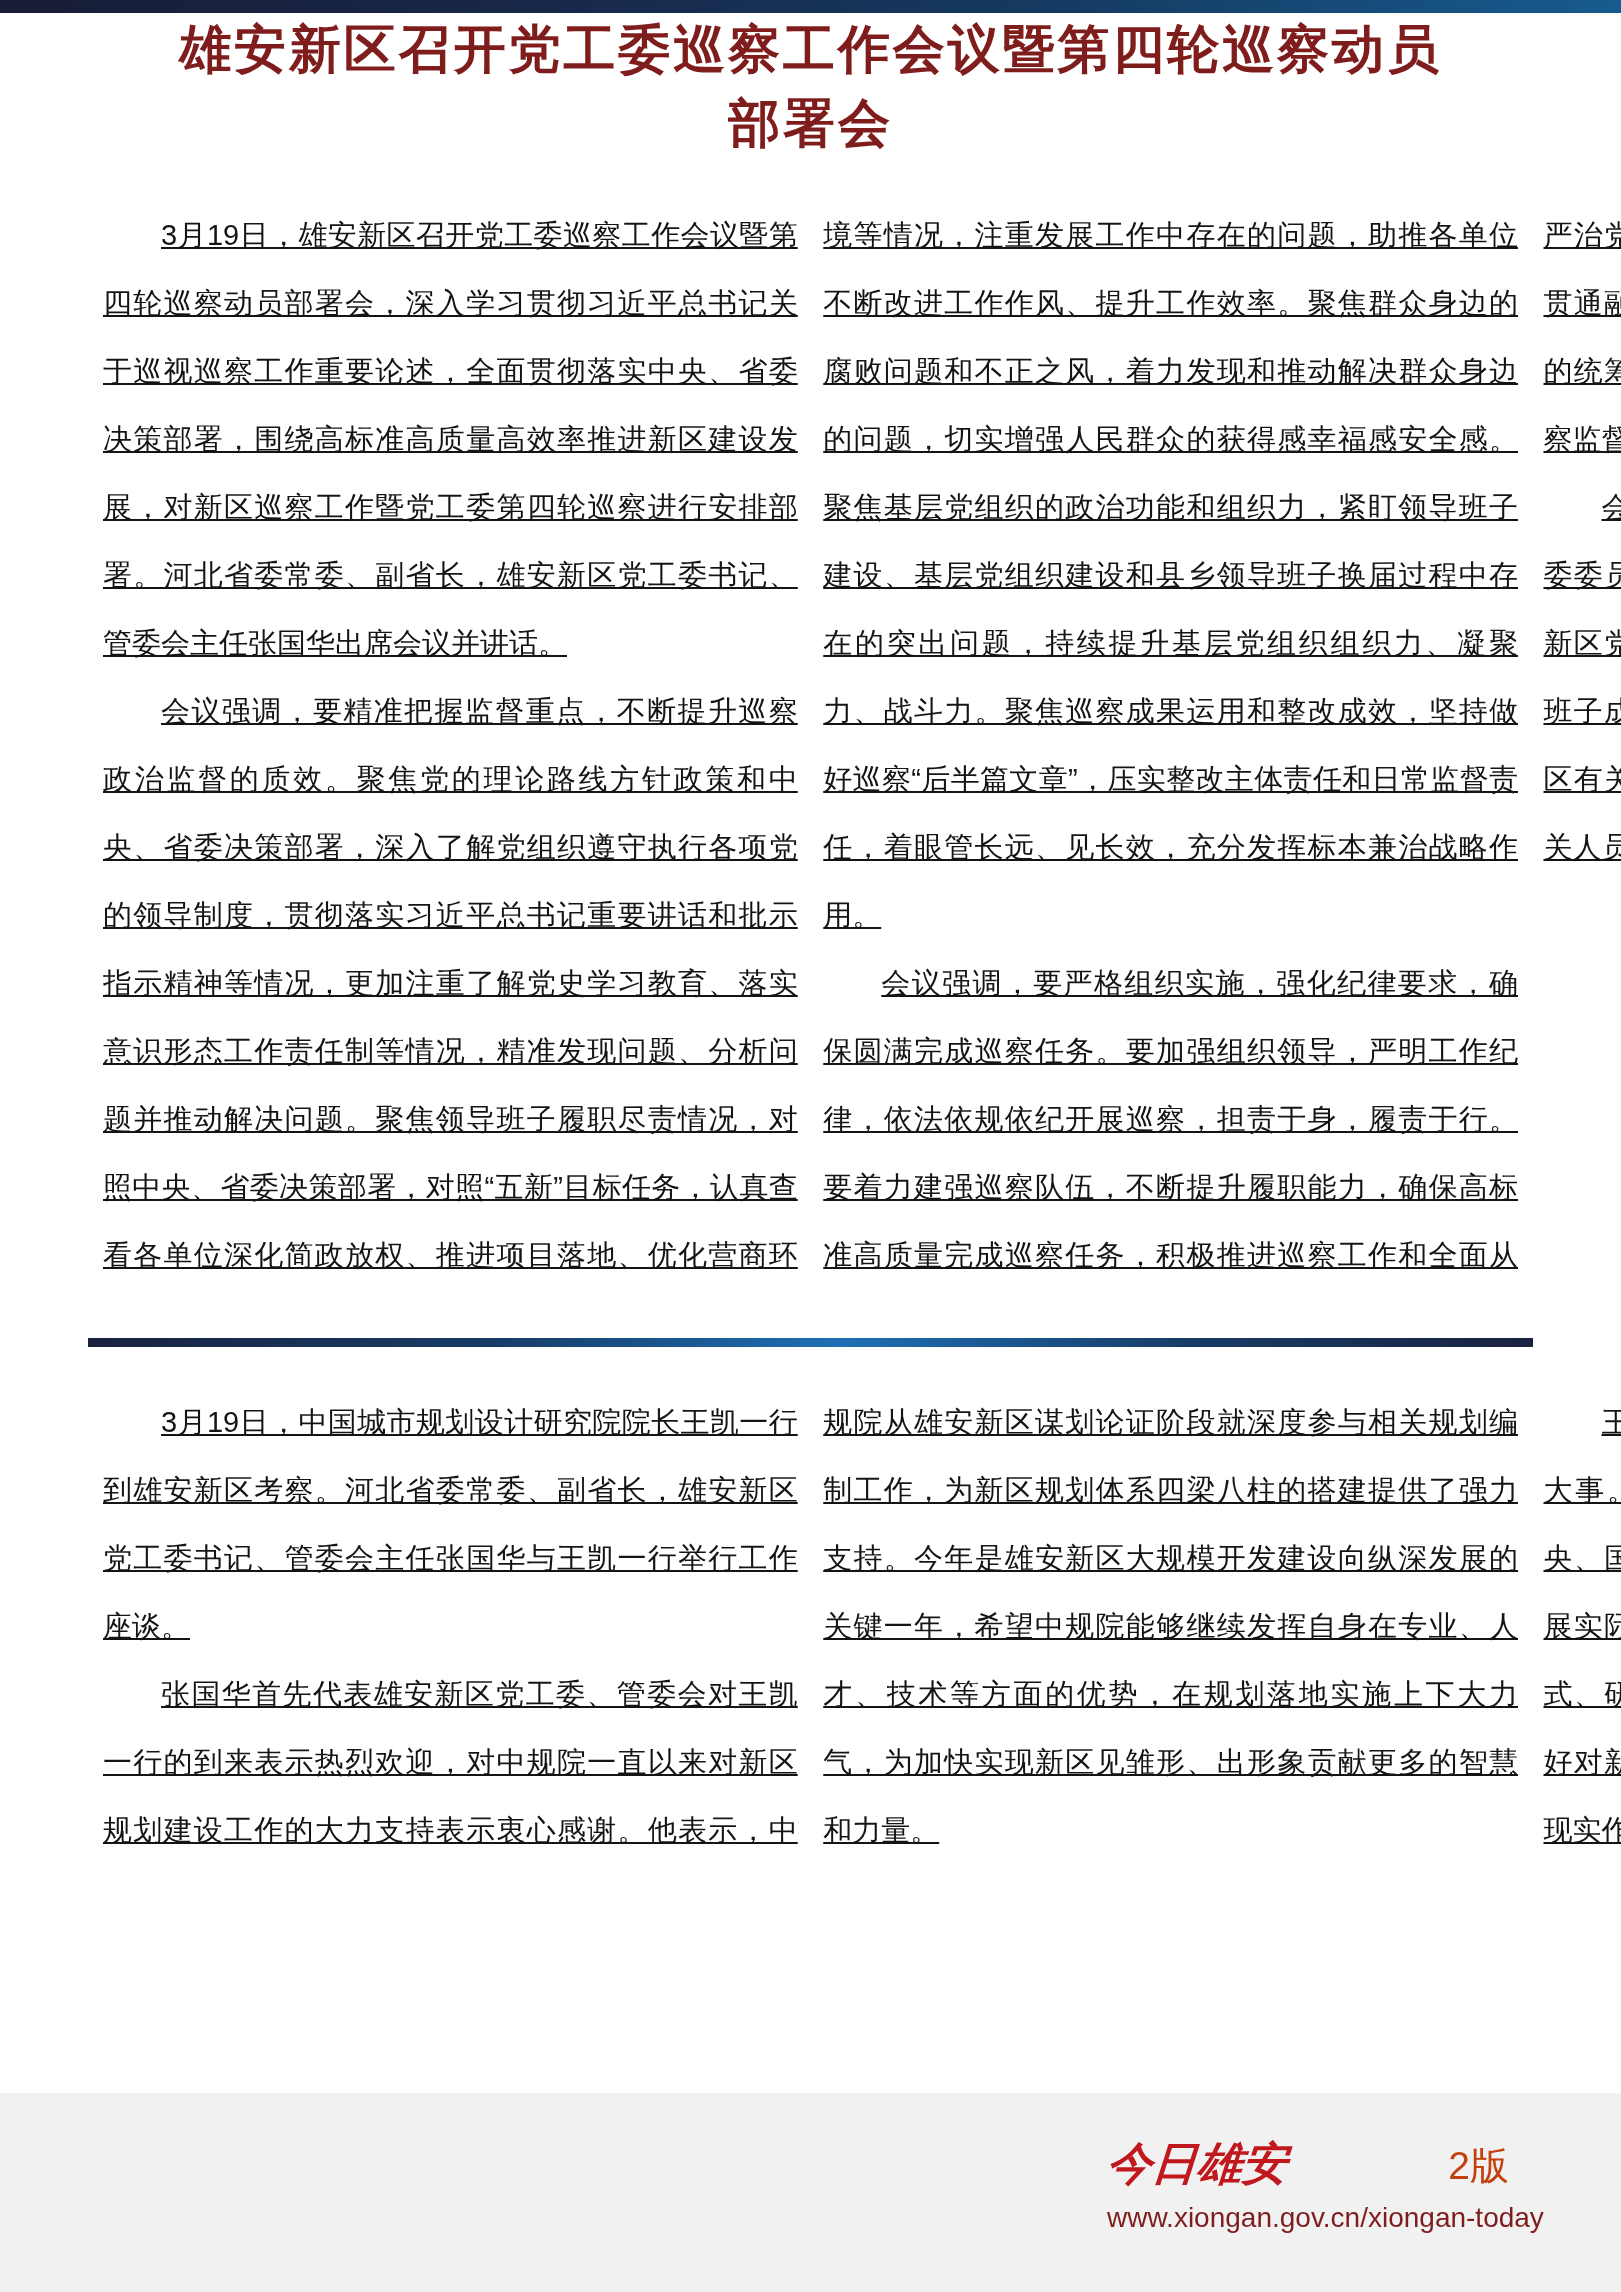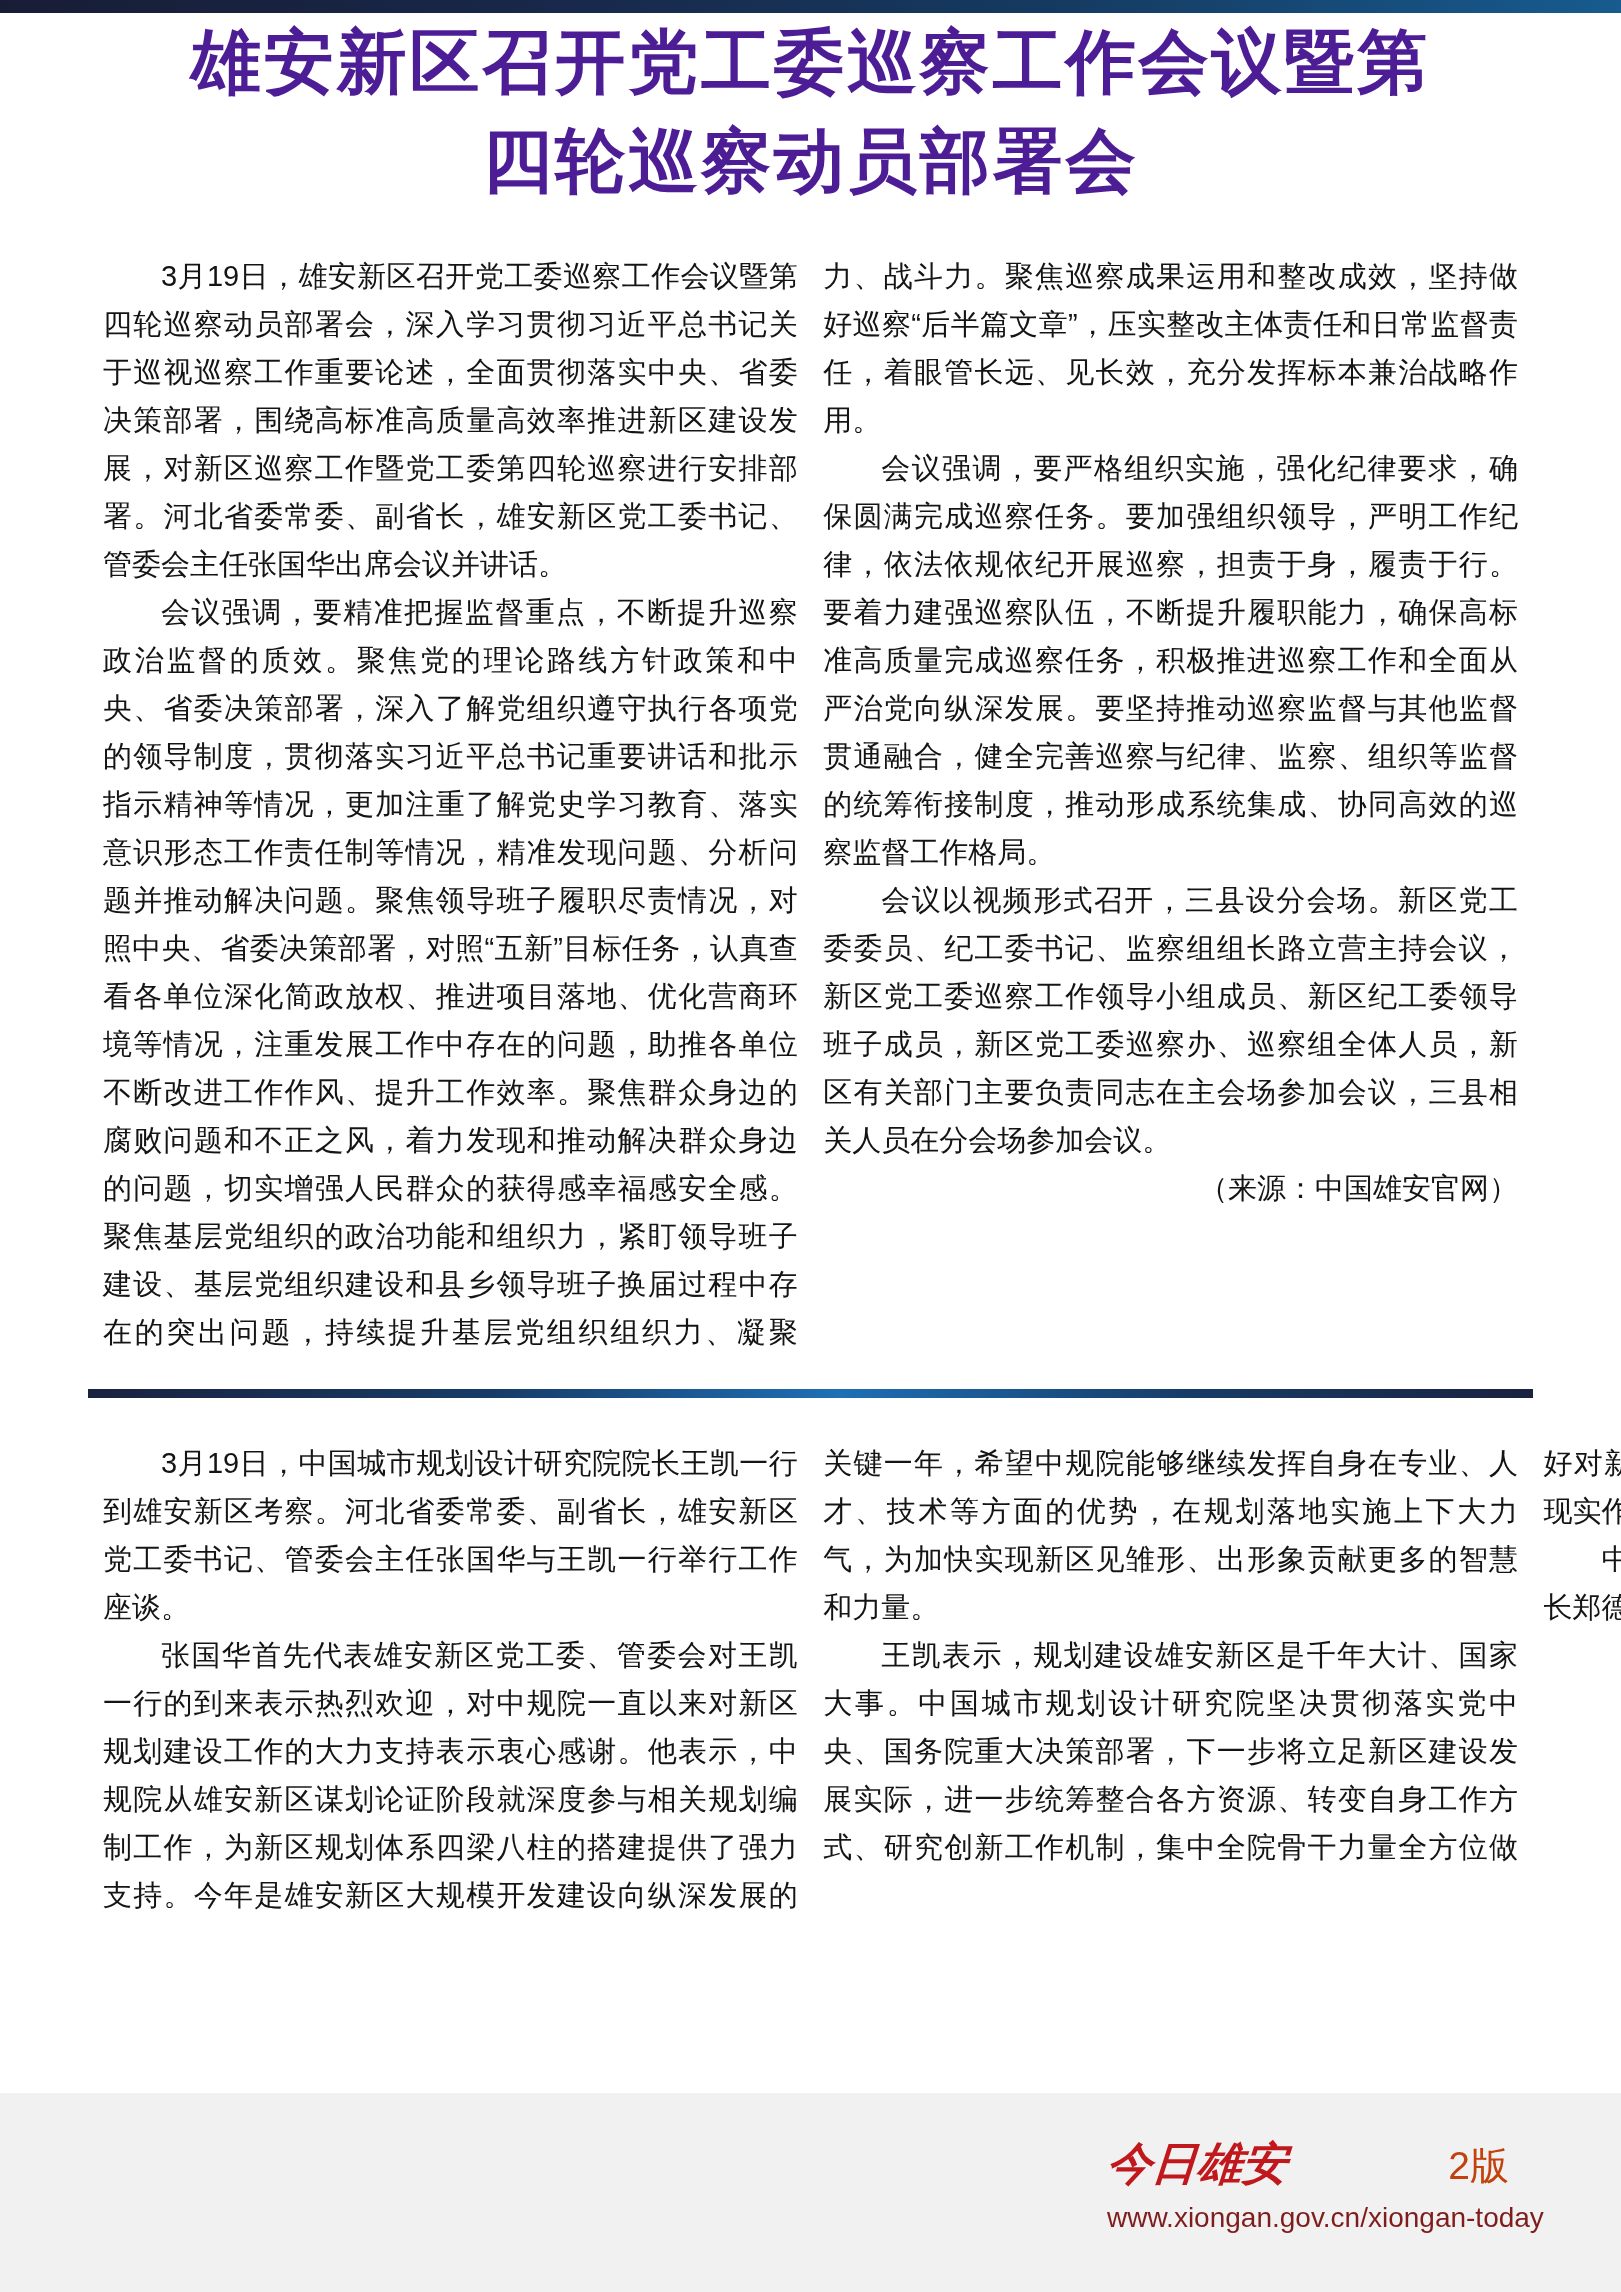--- a/index.html
+++ b/index.html
@@ -17,41 +17,42 @@
   .top-bar {
     width: 100%;
     height: 12.7px;
     background: linear-gradient(90deg, #181d36 0%, #182647 30%, #153a61 65%, #175b8f 100%);
   }
 
   
   h1.article-title {
     font-family: "Liberation Serif", "DejaVu Serif", serif;
     font-weight: bold;
-    color: #4c1d95;
+    color: #7f1d1d;
     text-align: center;
-    font-size: 70px;
+    font-size: 52px;
     line-height: 1.42;
     letter-spacing: 2.9px;
     margin: 0 auto;
   }
   .title-1 { width: 1274px; margin-top: 39px; }
   .title-2 { width: 1431px; margin-top: 25.5px; }
 
   
   .body-cols {
     width: 1415px;
     margin: 41px auto 0;
     column-count: 2;
     column-gap: 25.5px;
     column-fill: auto;
     font-size: 29px;
-    line-height: 48px;
+    line-height: 68px;
     color: #141414;
     text-align: justify;
+    text-decoration: underline;
   }
   .body-1 { height: 1117px; }
   .body-2 { height: 506px; }
   .body-cols p { margin: 0; text-indent: 2em; }
   .body-cols p.source {
     text-indent: 0;
     text-align: right;
   }
 
   

